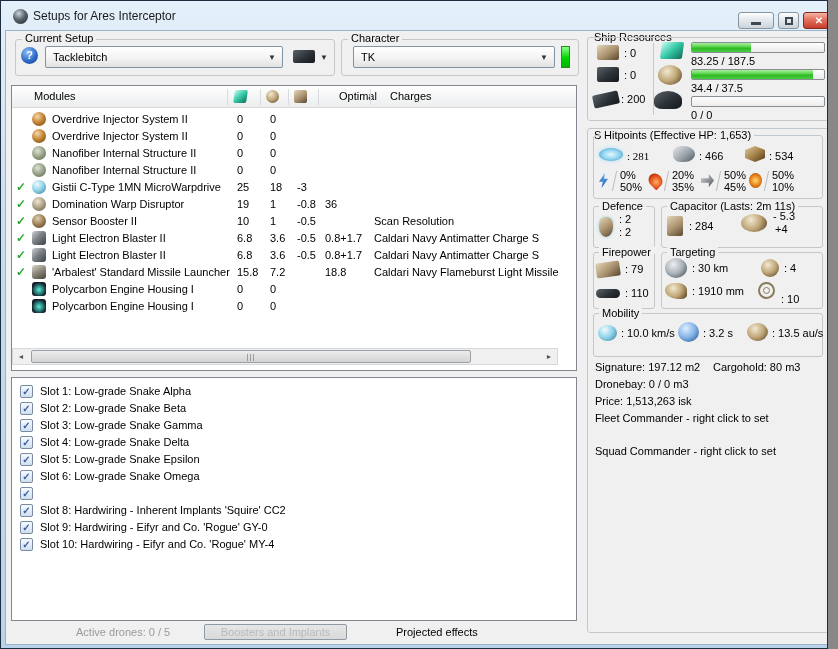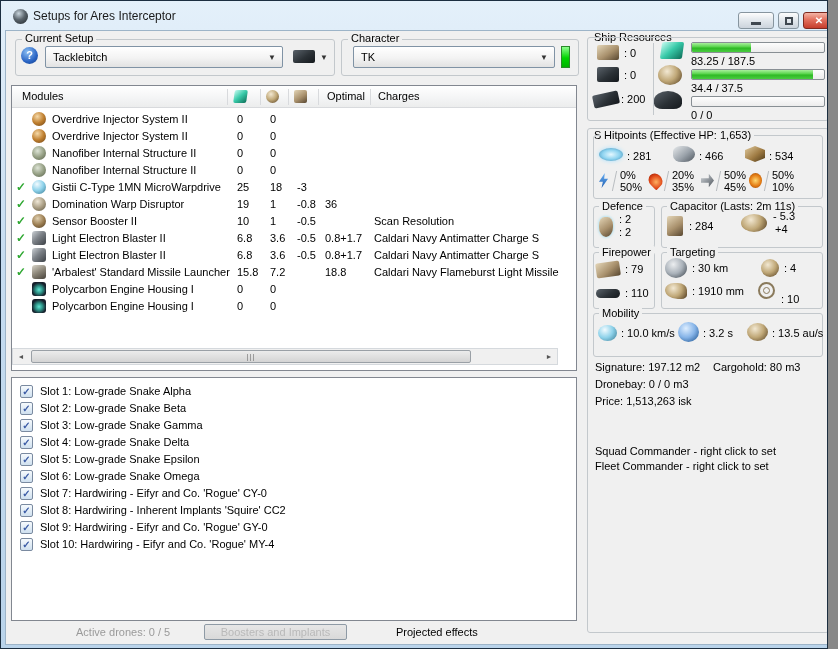--- a/index.html
+++ b/index.html
@@ -38,21 +38,21 @@
                background:radial-gradient(circle at 38% 30%,#8cc0f4,#2a64c4 60%,#123a80);
                color:#fff; font-weight:bold; font-size:11px; text-align:center; line-height:17px; }
   .char-bar { position:absolute; border:1px solid #2a8a2a; background:linear-gradient(#8dff8d,#00d400 55%,#00b400); }
 
   
   .table { position:absolute; left:10px; top:84px; width:566px; height:286px;
            background:#fff; border:1px solid #828790; }
   .thead { position:absolute; left:0; top:0; width:100%; height:22px;
            background:linear-gradient(#ffffff,#f3f4f5 60%,#eceded); border-bottom:1px solid #d8dadd; }
   .hsep { position:absolute; top:3px; height:16px; width:1px; background:#d8dadd; }
-  .hlabel { position:absolute; top:4px; font-size:11px; color:#000; white-space:nowrap; }
+  .hlabel { position:absolute; top:4px; font-size:11px; color:#000; white-space:nowrap;margin-left:12px; }
   .hicon { position:absolute; top:4px; width:13px; height:13px; }
   .mrow { position:relative; height:17px; }
   .mrows { position:absolute; left:0; top:25px; width:100%; }
   .mchk { position:absolute; left:4px; top:1px; width:14px; color:#2fa832; font-weight:bold; font-size:12px; line-height:14px; }
   .micon { position:absolute; left:20px; top:1px; width:14px; height:14px; }
   .mtext { position:absolute; top:2px; font-size:11px; white-space:nowrap; }
   .mname { left:40px; } .mc-cpu { left:225px; } .mc-pg { left:258px; } .mc-cap { left:285px; }
   .mc-opt { left:313px; } .mc-chg { left:362px; }
 
   
@@ -316,21 +316,20 @@
       <div class="srow">
         <span class="schk">✓</span>
         <span class="slabel">Slot 5: Low-grade Snake Epsilon</span>
       </div>
       <div class="srow">
         <span class="schk">✓</span>
         <span class="slabel">Slot 6: Low-grade Snake Omega</span>
       </div>
       <div class="srow">
         <span class="schk">✓</span>
-        <span class="slabel">Slot 7: Hardwiring - Eifyr and Co. 'Rogue' CY-0</span>
       </div>
       <div class="srow">
         <span class="schk">✓</span>
         <span class="slabel">Slot 8: Hardwiring - Inherent Implants 'Squire' CC2</span>
       </div>
       <div class="srow">
         <span class="schk">✓</span>
         <span class="slabel">Slot 9: Hardwiring - Eifyr and Co. 'Rogue' GY-0</span>
       </div>
       <div class="srow">
@@ -367,21 +366,21 @@
       <div class="pfill" style="width: 0%;"></div>
     </div>
   <div class="txt" style="left:690px;top:108px;">0 / 0</div>
 
   <div class="grplabel" style="left:590px;top:128px;">Ship Parameters</div>
   <div class="grp" style="left:586px;top:127px;width:242px;height:505px;"></div>
 
   <div class="grp" style="left:592px;top:134px;width:230px;height:64px;"></div>
   <div class="grplabel" style="left:600px;top:128px;">Hitpoints (Effective HP: 1,653)</div>
   <div class="abs hp-shield" style="left:598px;top:147px;width:24px;height:13px;"></div>
-  <div class="txt" style="left:626px;top:149px;">: 281</div>
+  <div class="txt" style="left:626px;top:149px;font-family:Liberation Serif, serif;">: 281</div>
   <div class="abs hp-armor" style="left:672px;top:145px;width:22px;height:16px;"></div>
   <div class="txt" style="left:698px;top:149px;">: 466</div>
   <div class="abs hp-struct" style="left:744px;top:145px;width:20px;height:16px;"></div>
   <div class="txt" style="left:768px;top:149px;">: 534</div>
   <div id="resists">
       <div>
         <div class="abs r-em" style="left:596px;top:172px;width:13px;height:15px;"></div>
         <div class="rsep" style="left:613px;top:170px;"></div>
         <span class="rv" style="left:619px;top:169px;">0%</span>
         <span class="rv" style="left:619px;top:181px;">50%</span>
@@ -444,16 +443,16 @@
   <div class="txt" style="left:620px;top:326px;">: 10.0 km/s</div>
   <div class="abs orb-blue" style="left:677px;top:321px;width:21px;height:20px;"></div>
   <div class="txt" style="left:702px;top:326px;">: 3.2 s</div>
   <div class="abs orb-tan" style="left:746px;top:322px;width:21px;height:18px;"></div>
   <div class="txt" style="left:771px;top:326px;">: 13.5 au/s</div>
 
   <div class="txt" style="left:594px;top:360px;">Signature: 197.12 m2</div>
   <div class="txt" style="left:712px;top:360px;">Cargohold: 80 m3</div>
   <div class="txt" style="left:594px;top:377px;">Dronebay: 0 / 0 m3</div>
   <div class="txt" style="left:594px;top:394px;">Price: 1,513,263 isk</div>
-  <div class="txt" style="left:594px;top:411px;margin-top:48px;">Fleet Commander - right click to set</div>
+  <div class="txt" style="left:594px;top:411px;">Fleet Commander - right click to set</div>
   <div class="txt" style="left:594px;top:444px;">Squad Commander - right click to set</div>
 
 </div>
 
 </body></html>

